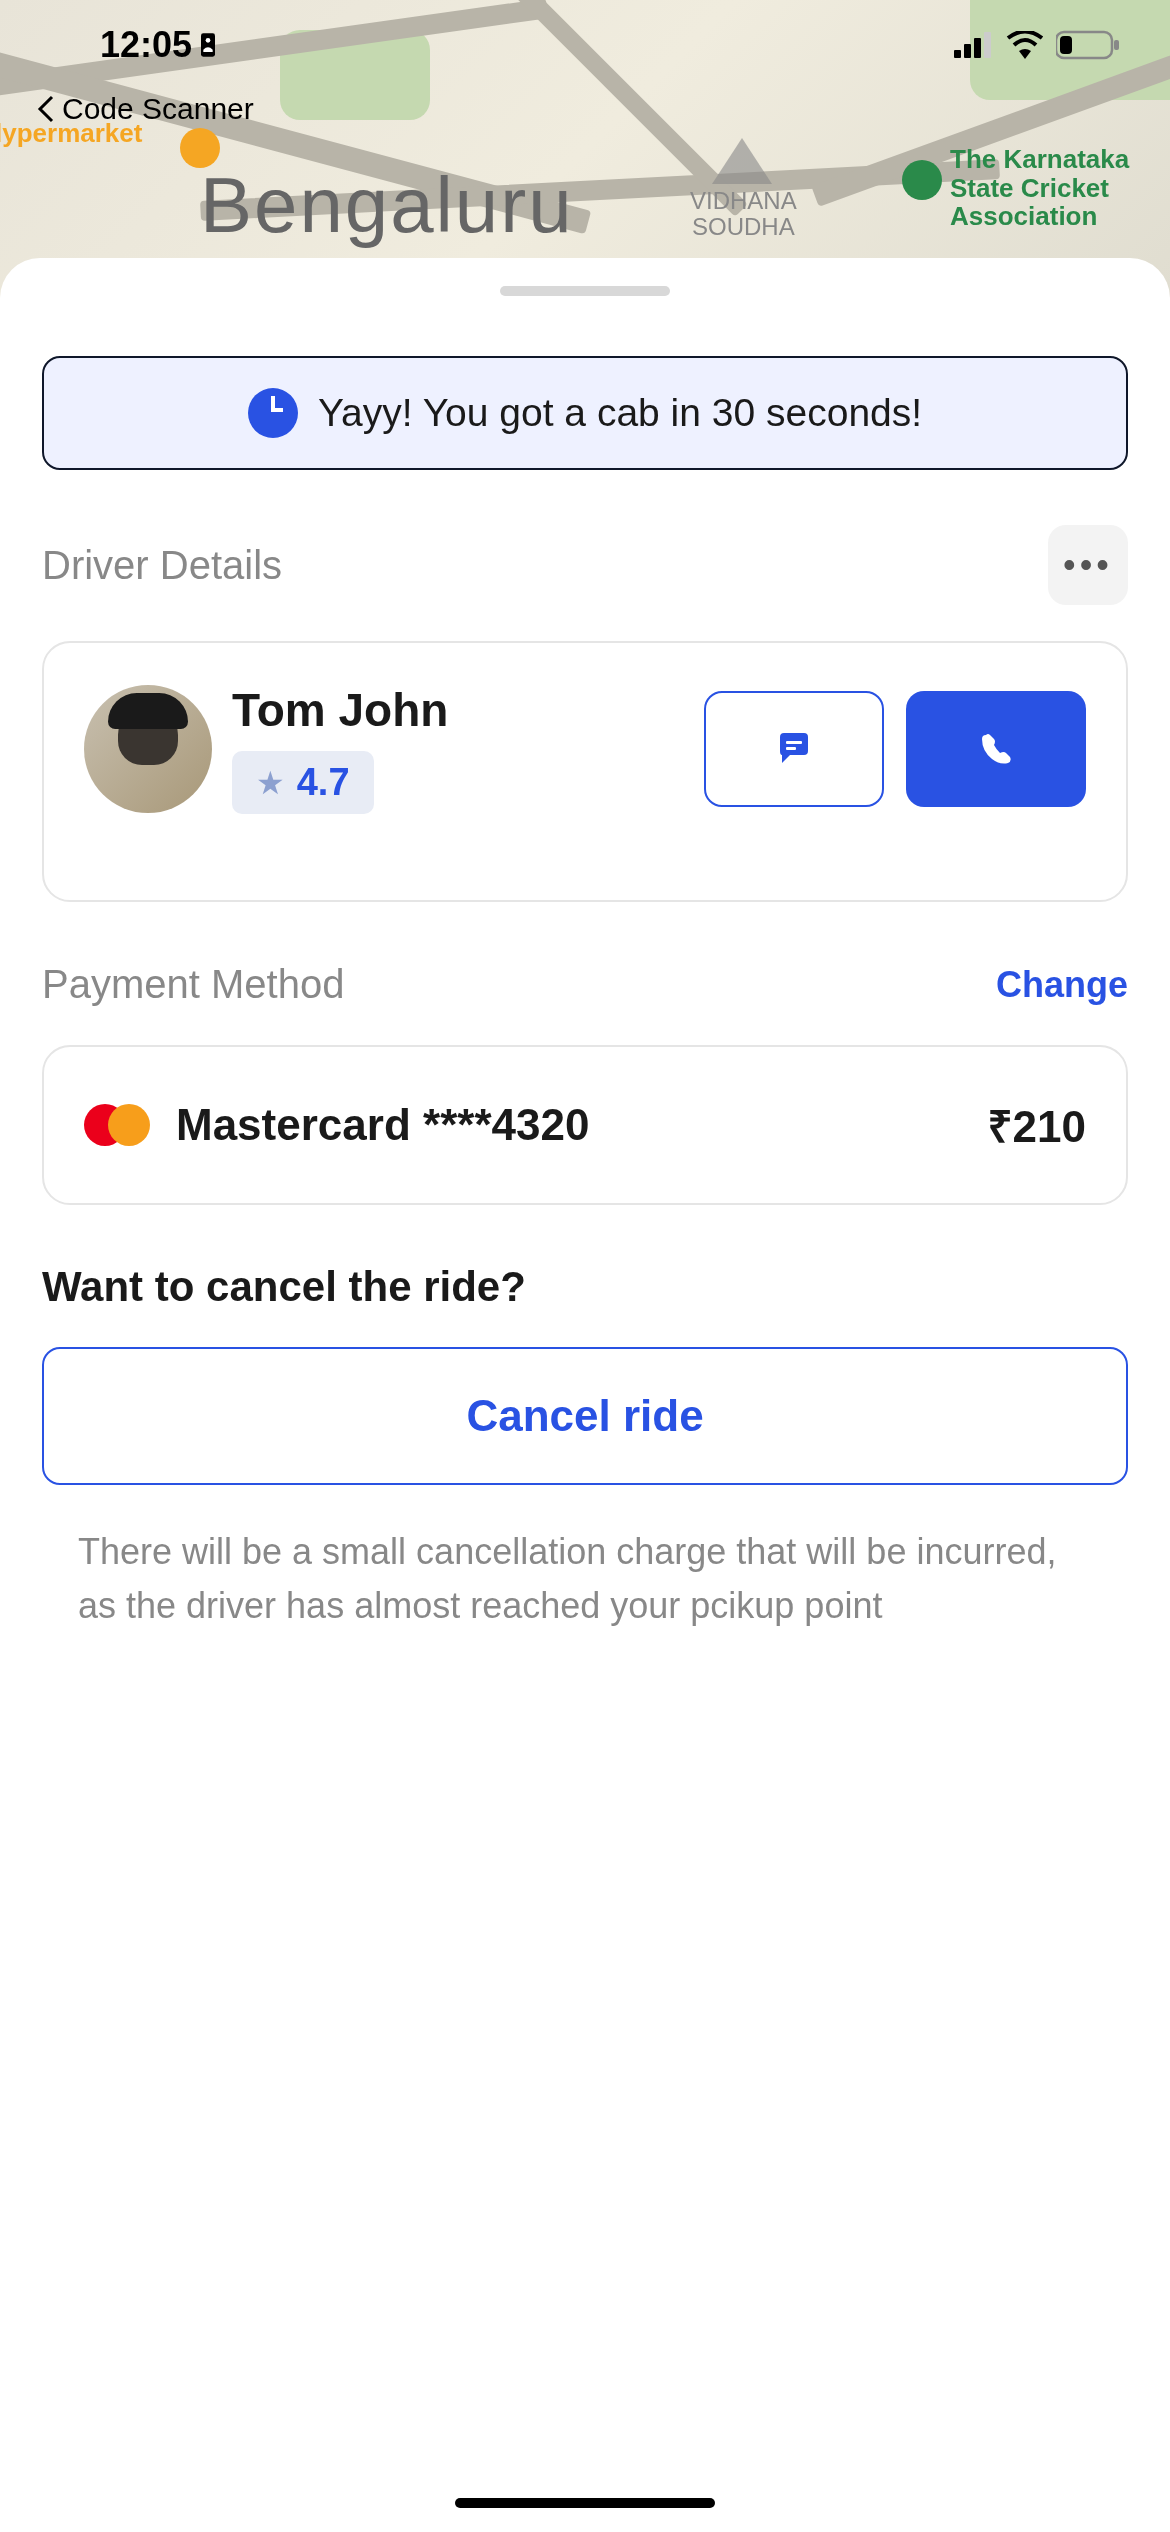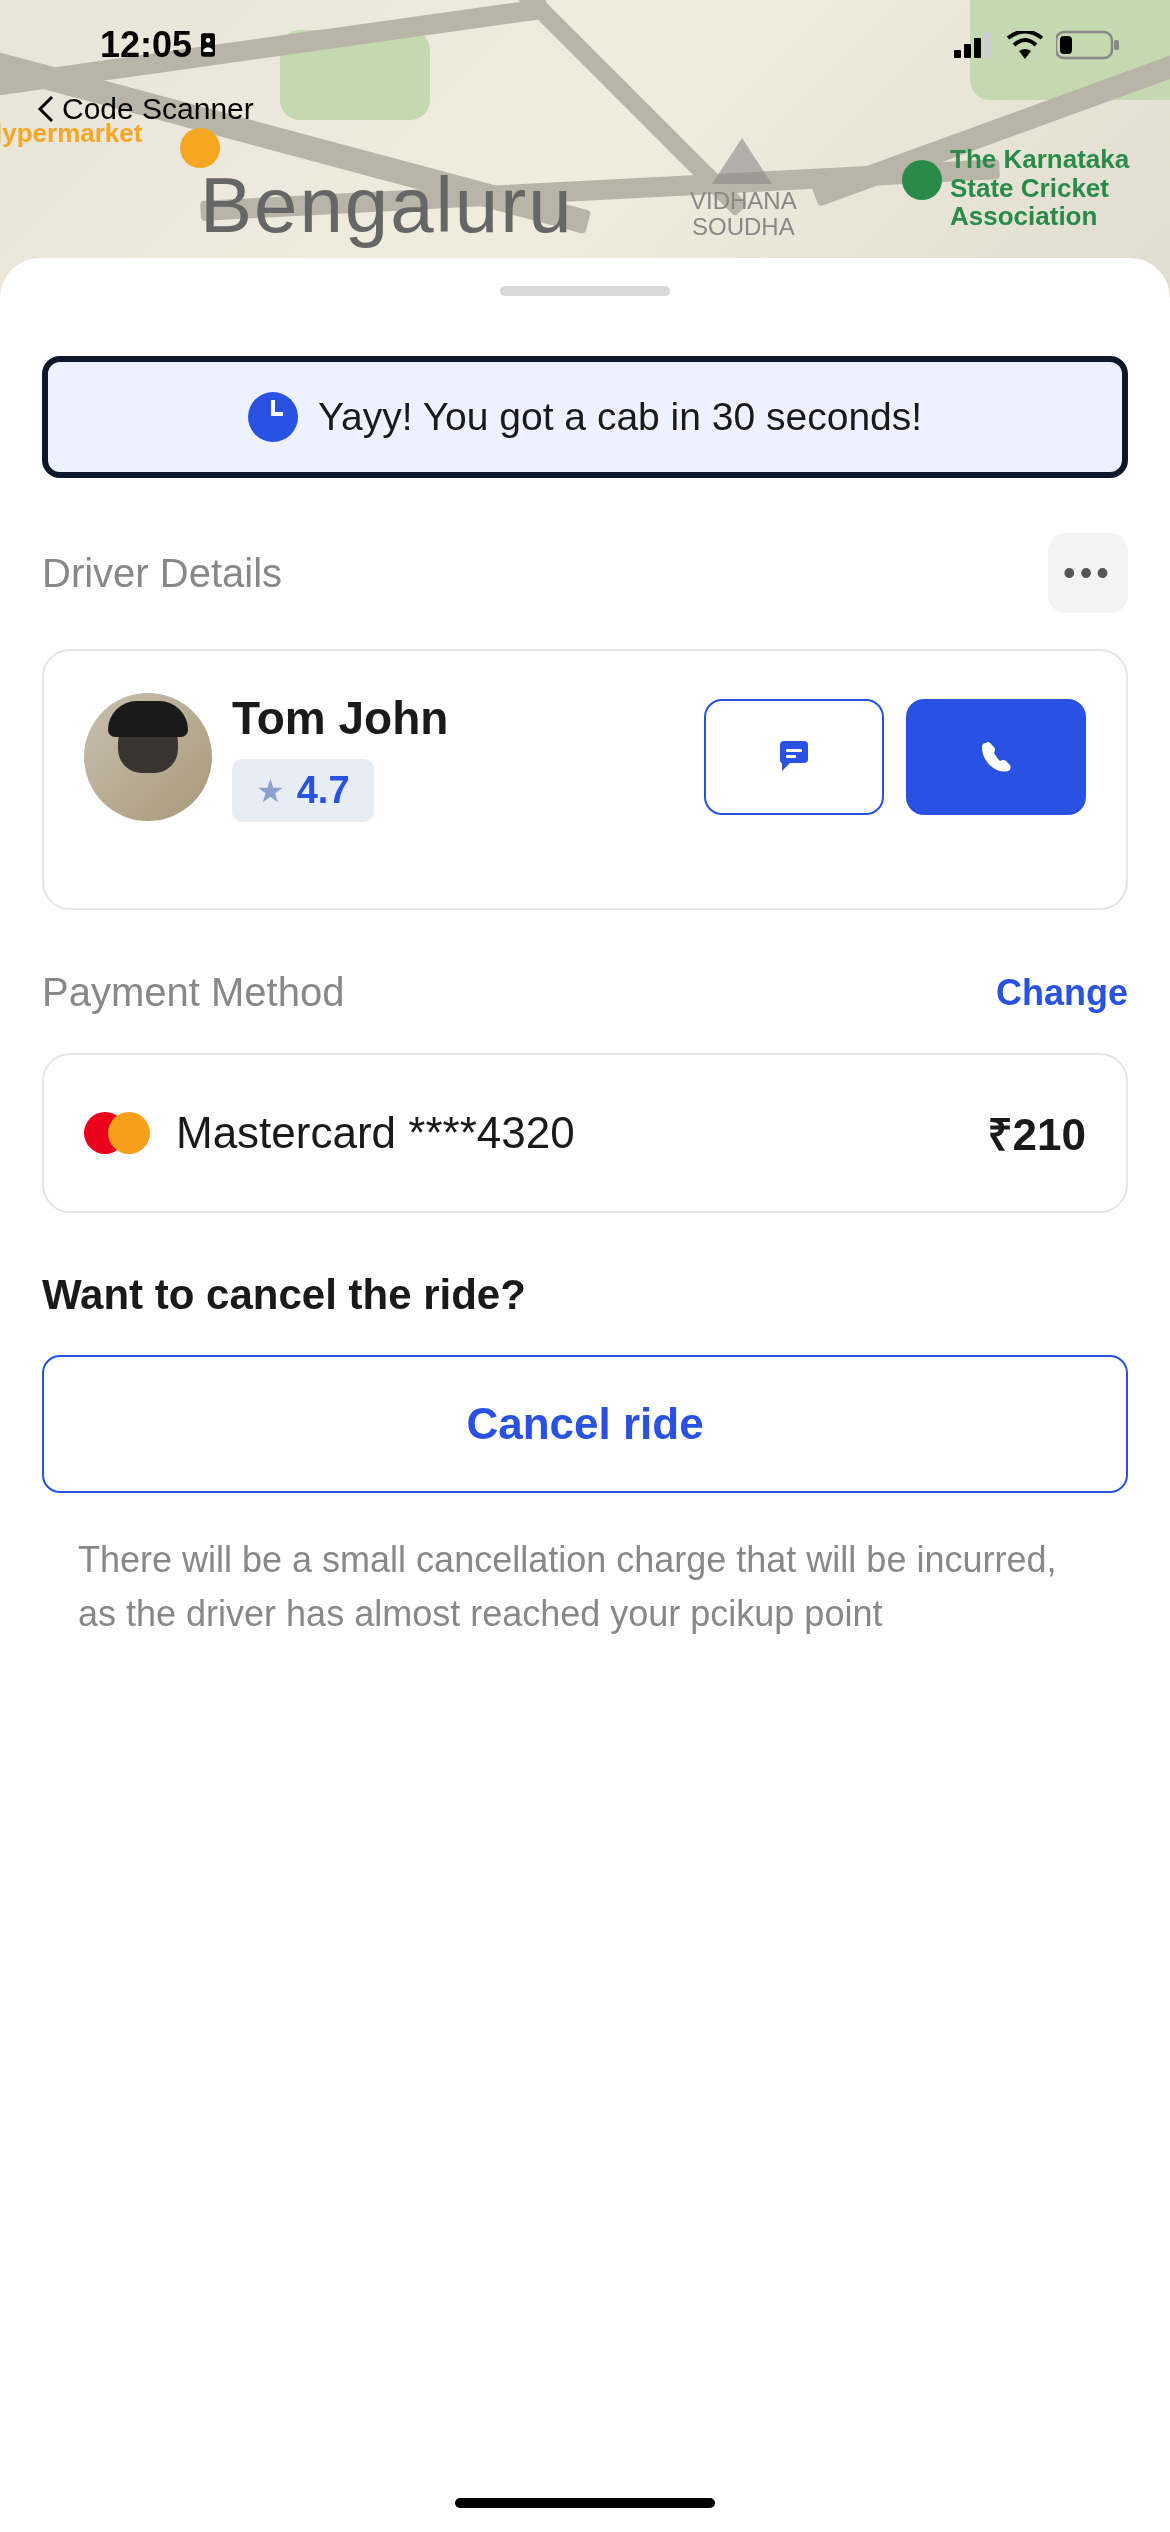--- a/index.html
+++ b/index.html
@@ -159,21 +159,21 @@
       margin-bottom: 50px;
     }
     .arrival-title .time { color: #2952e3; }
     
     .banner {
       display: flex;
       align-items: center;
       justify-content: center;
       gap: 20px;
       background: #eef1ff;
-      border: 6px solid #0f172a;
+      border: 2px solid #0f172a;
       border-radius: 18px;
       padding: 30px 24px;
       margin-bottom: 55px;
     }
     .banner-icon {
       width: 50px;
       height: 50px;
       border-radius: 50%;
       background: #2952e3;
       position: relative;
@@ -400,21 +400,21 @@
     .card-circle {
       width: 42px;
       height: 42px;
       border-radius: 50%;
     }
     .card-circle.red { background: #eb001b; }
     .card-circle.yellow { background: #f79e1b; margin-left: -18px; }
     .payment-label {
       flex: 1;
       font-size: 44px;
-      font-weight: 400;
+      font-weight: 700;
       color: #1a1a1a;
     }
     .payment-amount {
       font-size: 44px;
       font-weight: 700;
       color: #1a1a1a;
     }
     
     .cancel-title {
       font-size: 42px;

